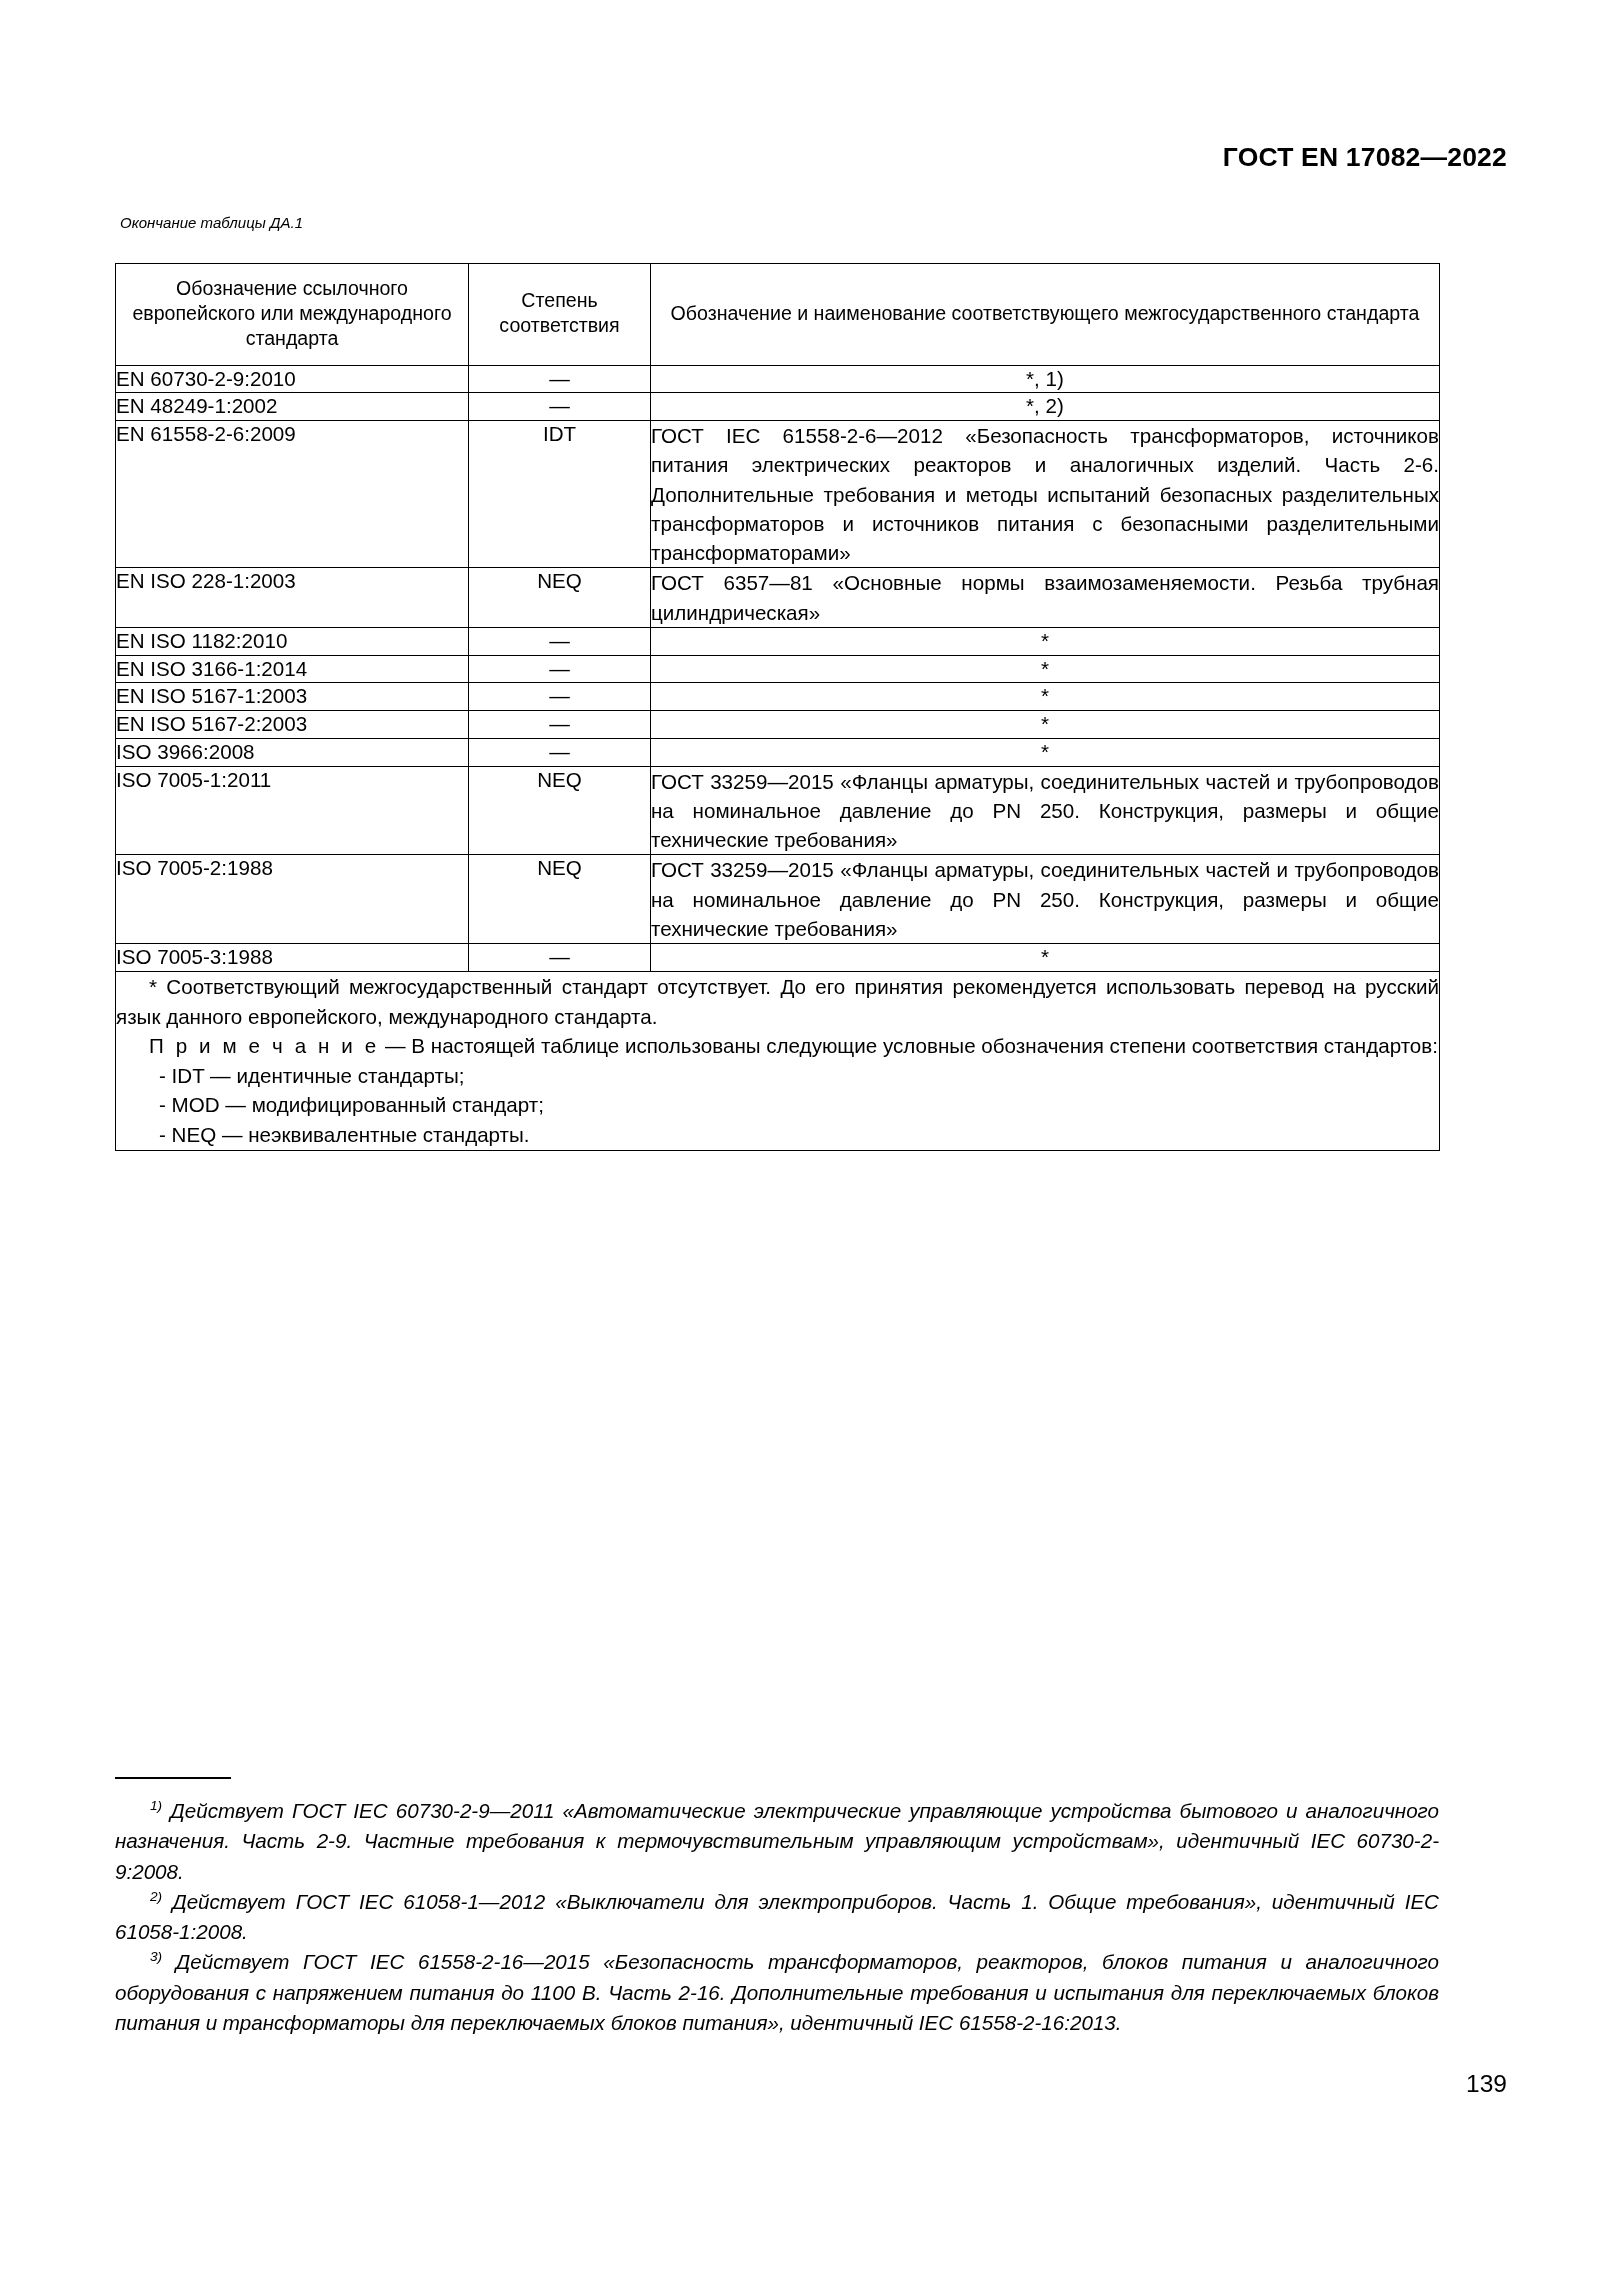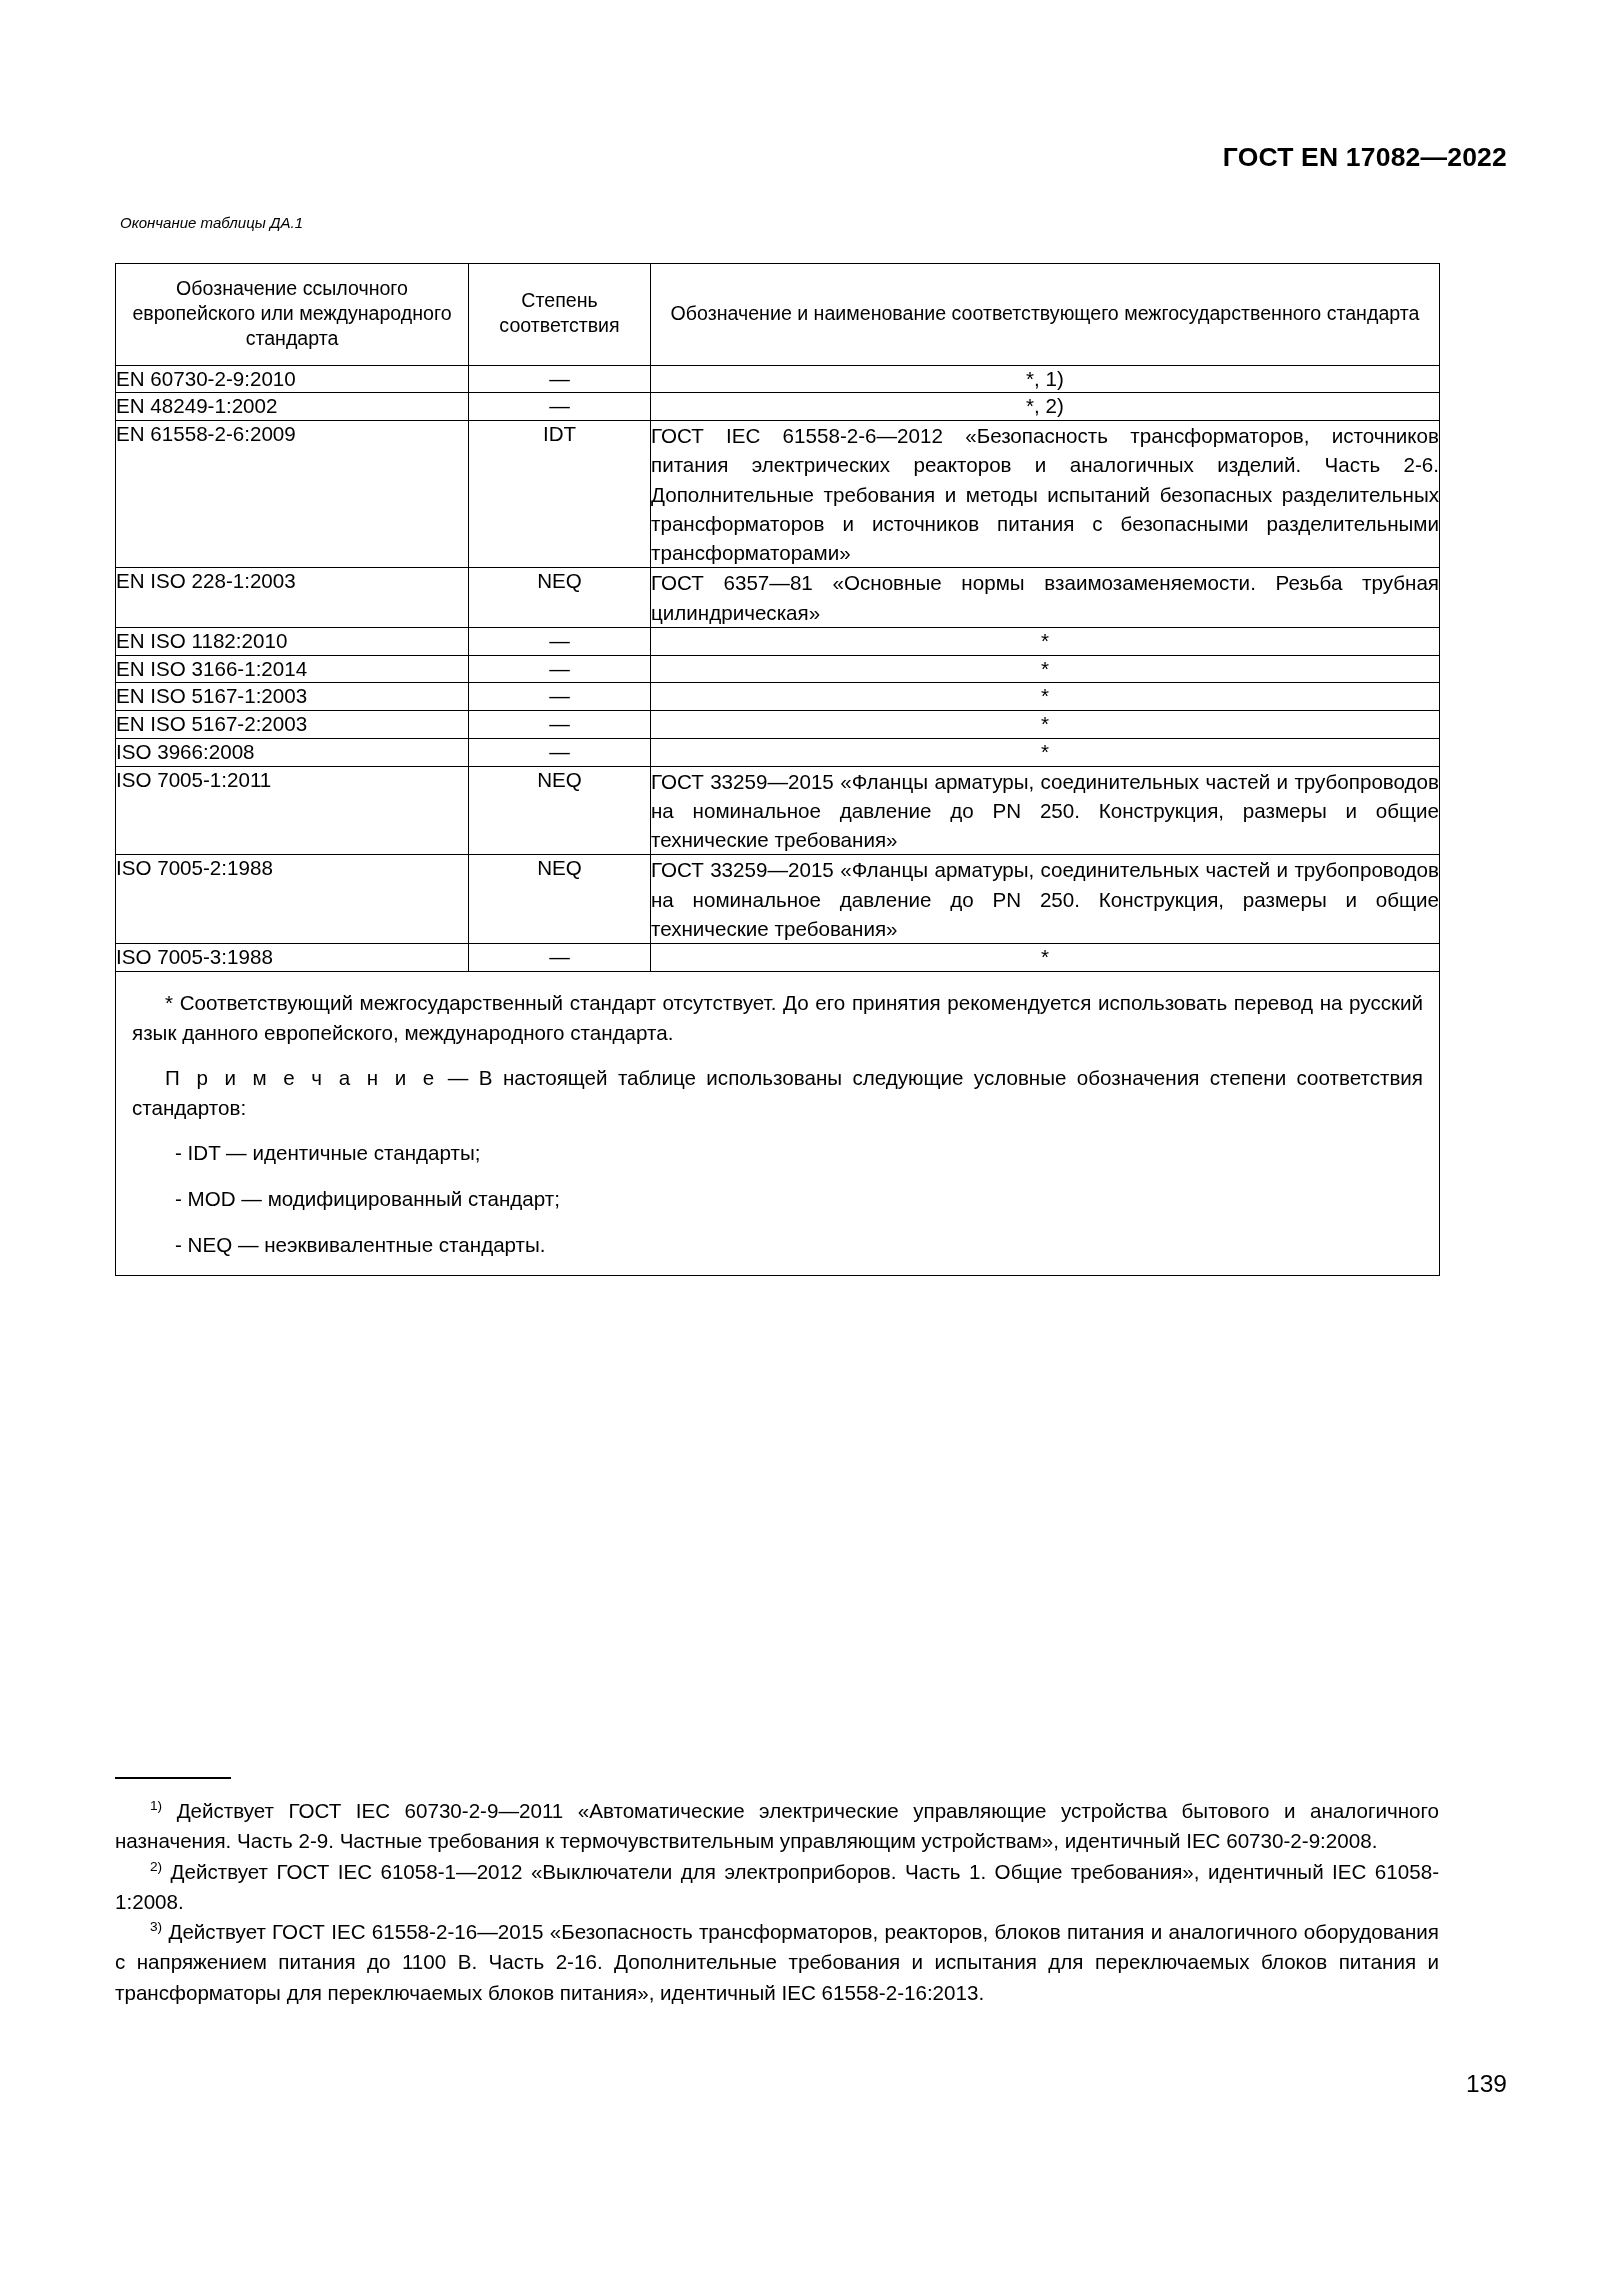--- a/index.html
+++ b/index.html
@@ -92,21 +92,21 @@
     margin-top: 28px;
   }
 
   
   .table-footnote-cell {
     padding: 15.7px 13.7px 17.6px 13.7px;
     font-size: 20.6px;
     line-height: 1.44;
   }
   .table-footnote-cell p {
-    margin: 16px;
+    margin: 0;
     text-align: justify;
     text-align-last: left;
   }
   .tf-indent { text-indent: 33px; }
   .tf-list {
     margin: 0;
     text-indent: 0;
     padding-left: 43px;
     text-align: left !important;
   }
@@ -121,20 +121,21 @@
     height: 0;
     border-top: 2.9px solid #000;
   }
   .footnotes {
     position: absolute;
     top: 1796px;
     left: 115px;
     width: 1324px;
     font-size: 20.6px;
     line-height: 1.47;
+    font-style: italic;
   }
   .footnotes p {
     margin: 0;
     text-align: justify;
     text-align-last: left;
     text-indent: 35px;
   }
   .fn-marker {
     vertical-align: super;
     font-size: 13.7px;

